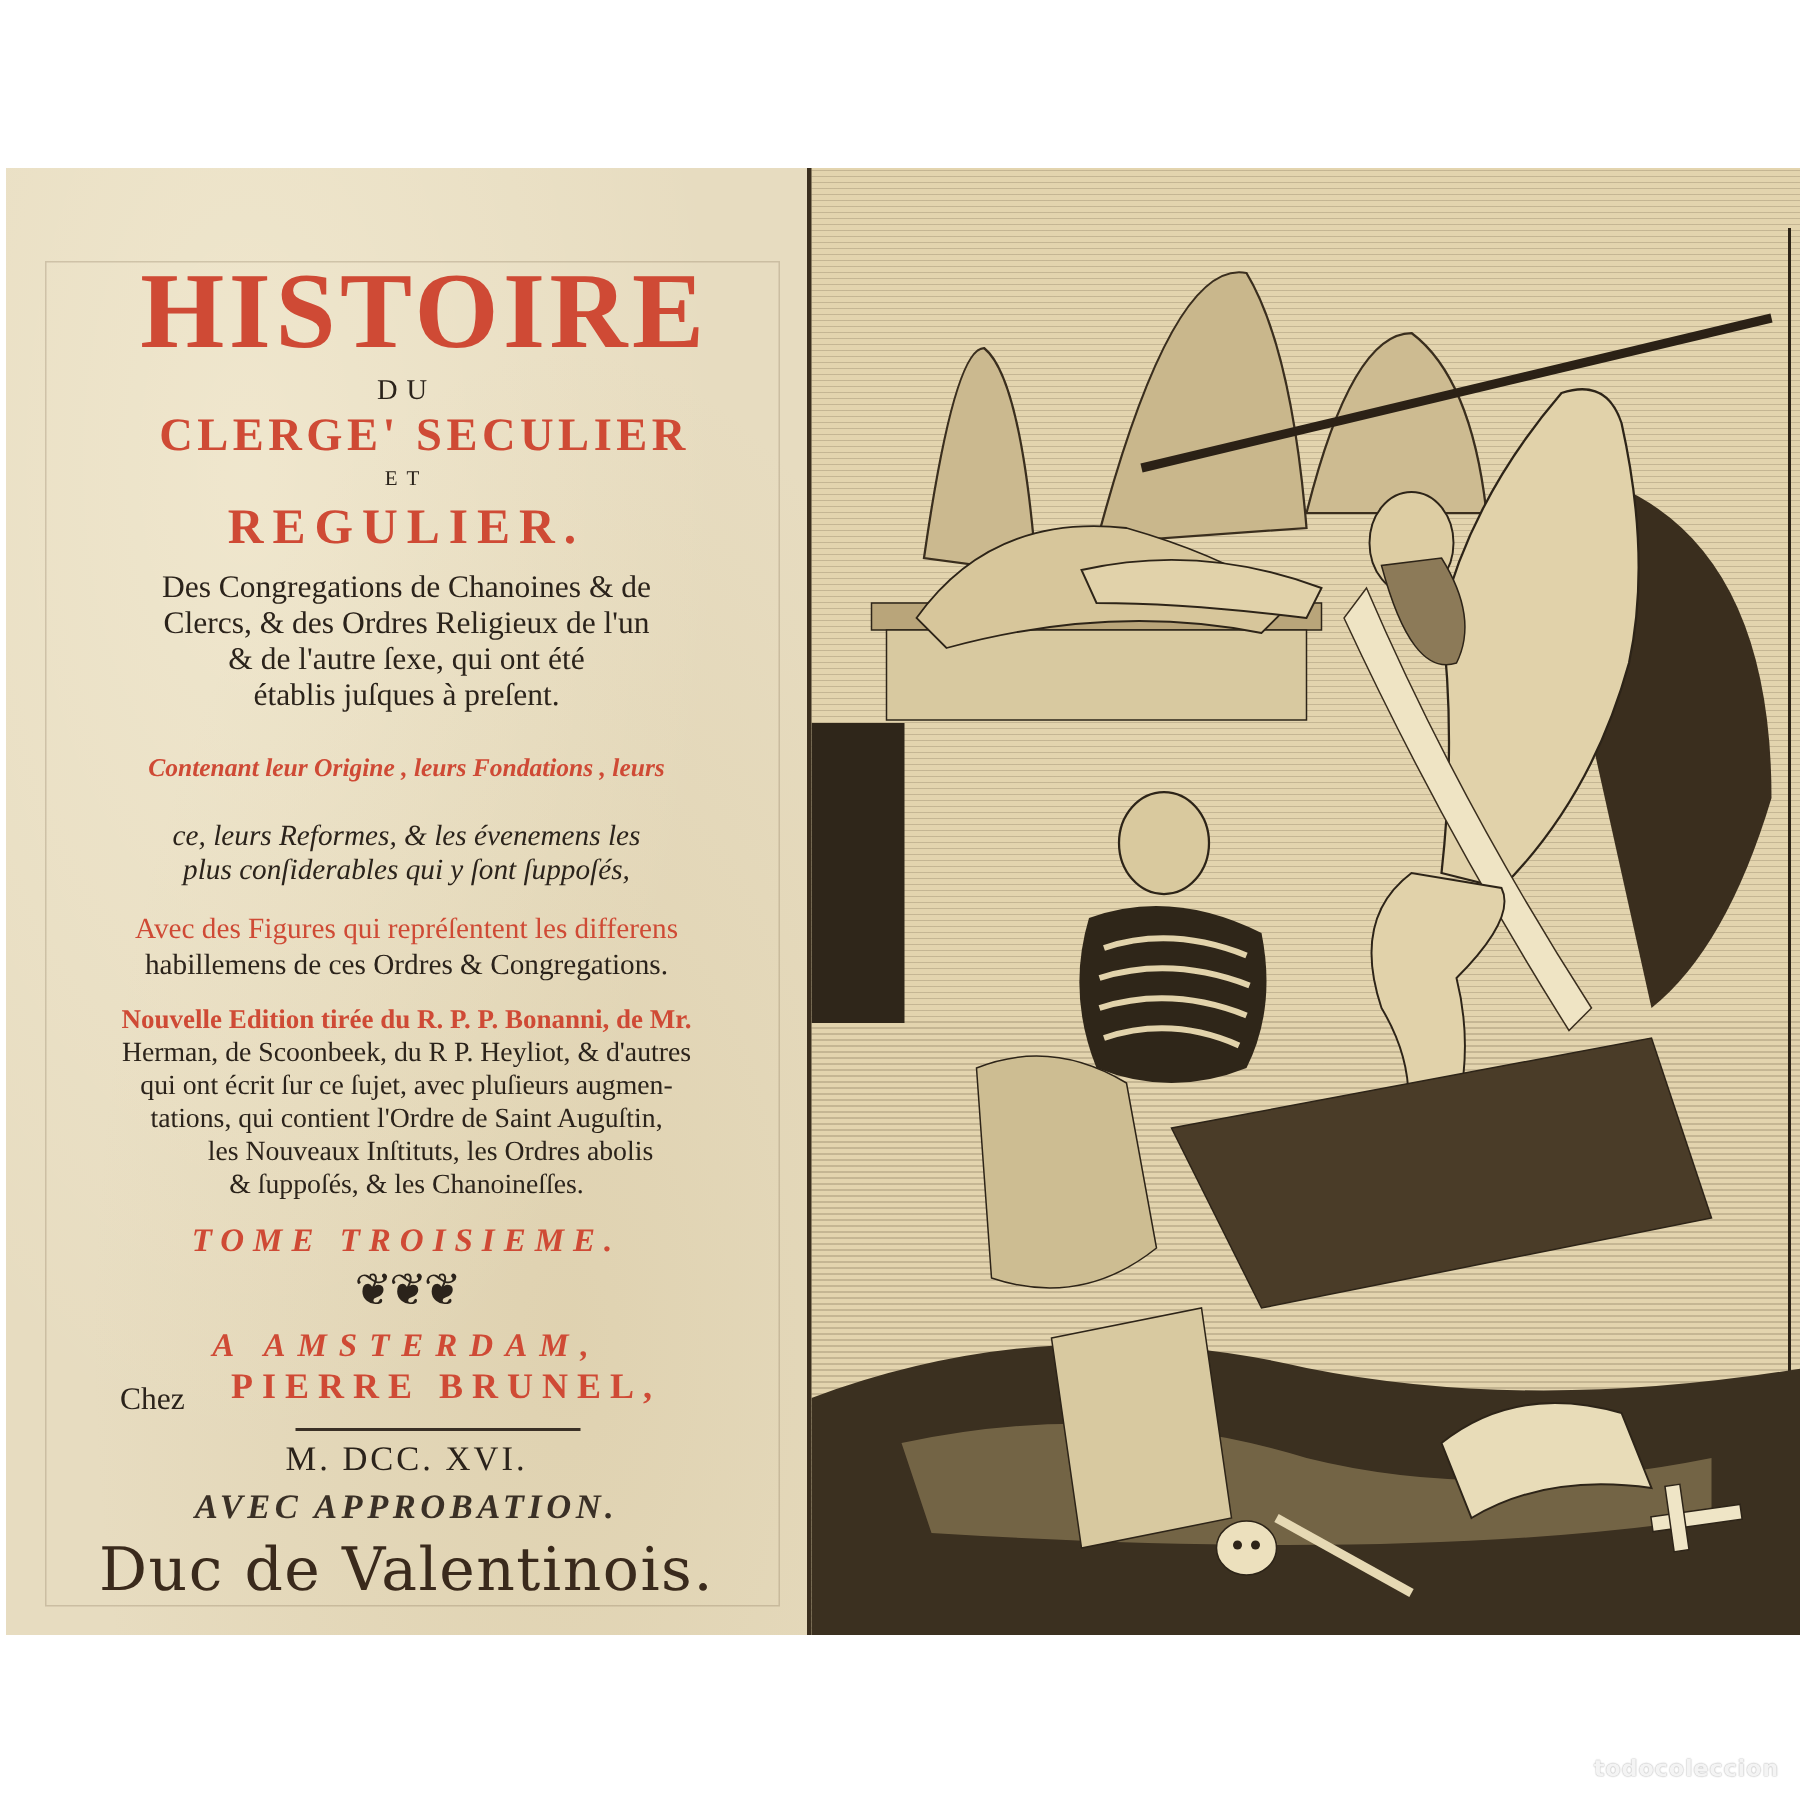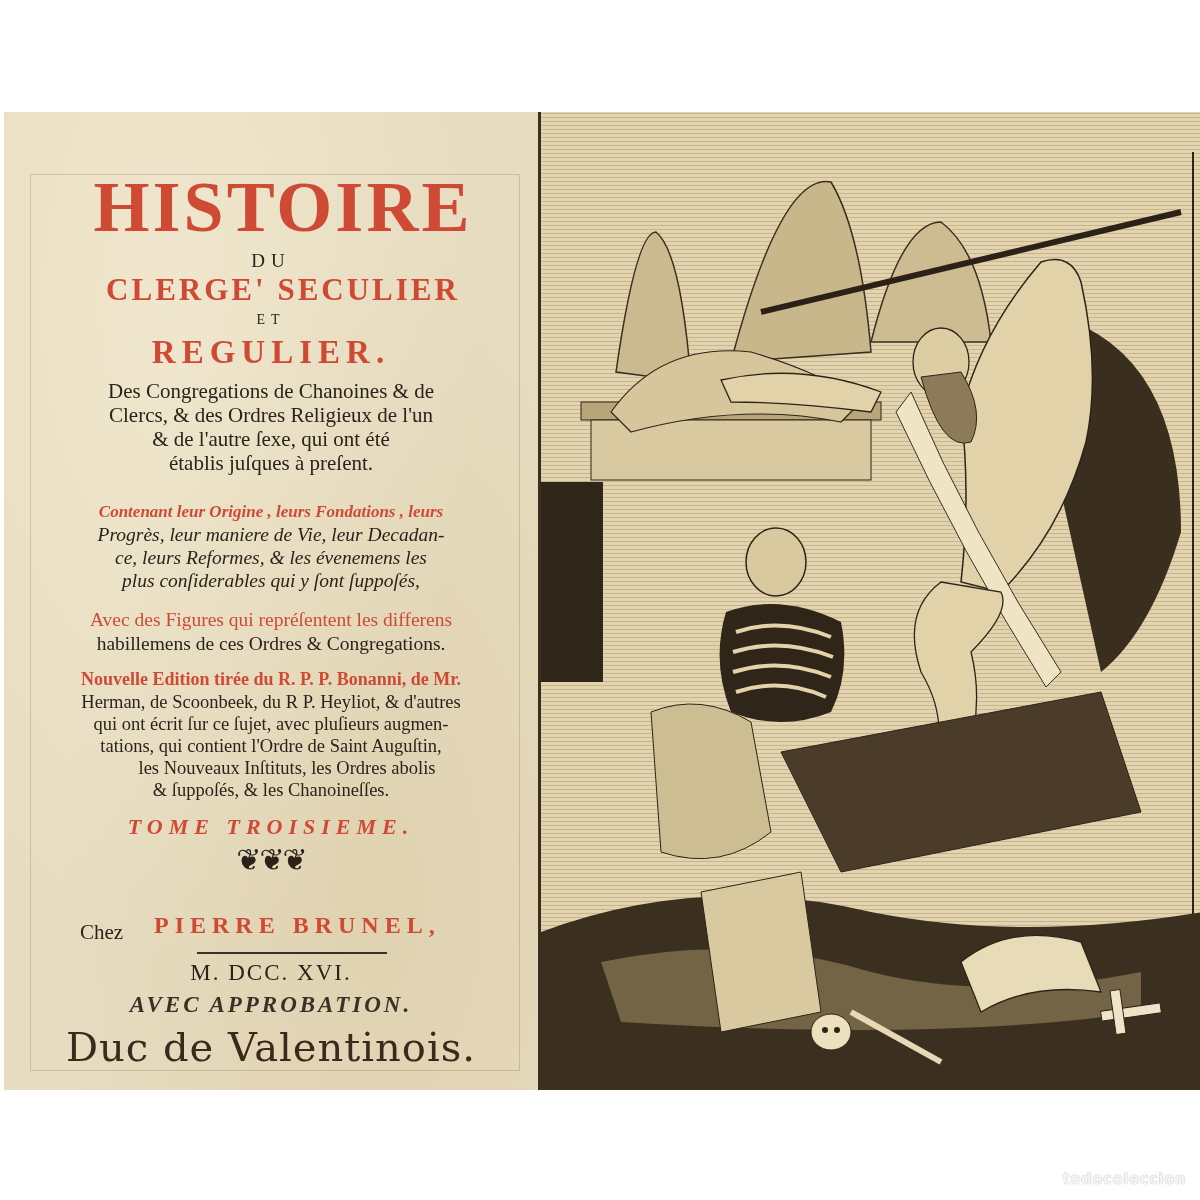--- a/index.html
+++ b/index.html
@@ -74,36 +74,36 @@
     <div class="tp-text red clerge">CLERGE' SECULIER</div>
     <div class="tp-text black et">ET</div>
     <div class="tp-text red regulier">REGULIER.</div>
 
     <div class="tp-text black body-line" style="top:267px;">Des Congregations de Chanoines &amp; de</div>
     <div class="tp-text black body-line" style="top:291px;">Clercs, &amp; des Ordres Religieux de l'un</div>
     <div class="tp-text black body-line" style="top:315px;">&amp; de l'autre ſexe, qui ont été</div>
     <div class="tp-text black body-line" style="top:339px;">établis juſques à preſent.</div>
 
     <div class="tp-text red small-red" style="top:390px;">Contenant leur Origine , leurs Fondations , leurs</div>
-    <div class="tp-text black ital mid" style="top:412px;">Progrès, leur maniere de Vie, leur Decadan-</div>
     <div class="tp-text black ital mid" style="top:435px;">ce, leurs Reformes, &amp; les évenemens les</div>
     <div class="tp-text black ital mid" style="top:458px;">plus conſiderables qui y ſont ſuppoſés,</div>
 
     <div class="tp-text red mid" style="top:497px;">Avec des Figures qui repréſentent les differens</div>
     <div class="tp-text black mid" style="top:521px;">habillemens de ces Ordres &amp; Congregations.</div>
 
     <div class="tp-text red mid" style="top:557px; font-weight:bold; font-size:18px;">Nouvelle Edition tirée du R. P. P. Bonanni, de Mr.</div>
     <div class="tp-text black" style="top:580px; font-size:18.5px;">Herman, de Scoonbeek, du R P. Heyliot, &amp; d'autres</div>
     <div class="tp-text black" style="top:602px; font-size:18.5px;">qui ont écrit ſur ce ſujet, avec pluſieurs augmen-</div>
     <div class="tp-text black" style="top:624px; font-size:18.5px;">tations, qui contient l'Ordre de Saint Auguſtin,</div>
     <div class="tp-text black" style="top:646px; font-size:18.5px;padding-left:16px;">les Nouveaux Inſtituts, les Ordres abolis</div>
     <div class="tp-text black" style="top:668px; font-size:18.5px;">&amp; ſuppoſés, &amp; les Chanoineſſes.</div>
 
     <div class="tp-text red tome">TOME TROISIEME.</div>
     <div class="tp-text black ornament">❦❦❦</div>
+    <div class="tp-text red amsterdam">A AMSTERDAM,</div>
     <div class="chez">Chez</div>
     <div class="brunel">PIERRE BRUNEL,</div>
     <div class="rule"></div>
     <div class="tp-text black date">M. DCC. XVI.</div>
     <div class="tp-text approb">AVEC APPROBATION.</div>
     <div class="tp-text signature">Duc de Valentinois.</div>
   </div>
 
   <div class="engraving">
     <svg width="662" height="978" viewBox="0 0 662 978">

